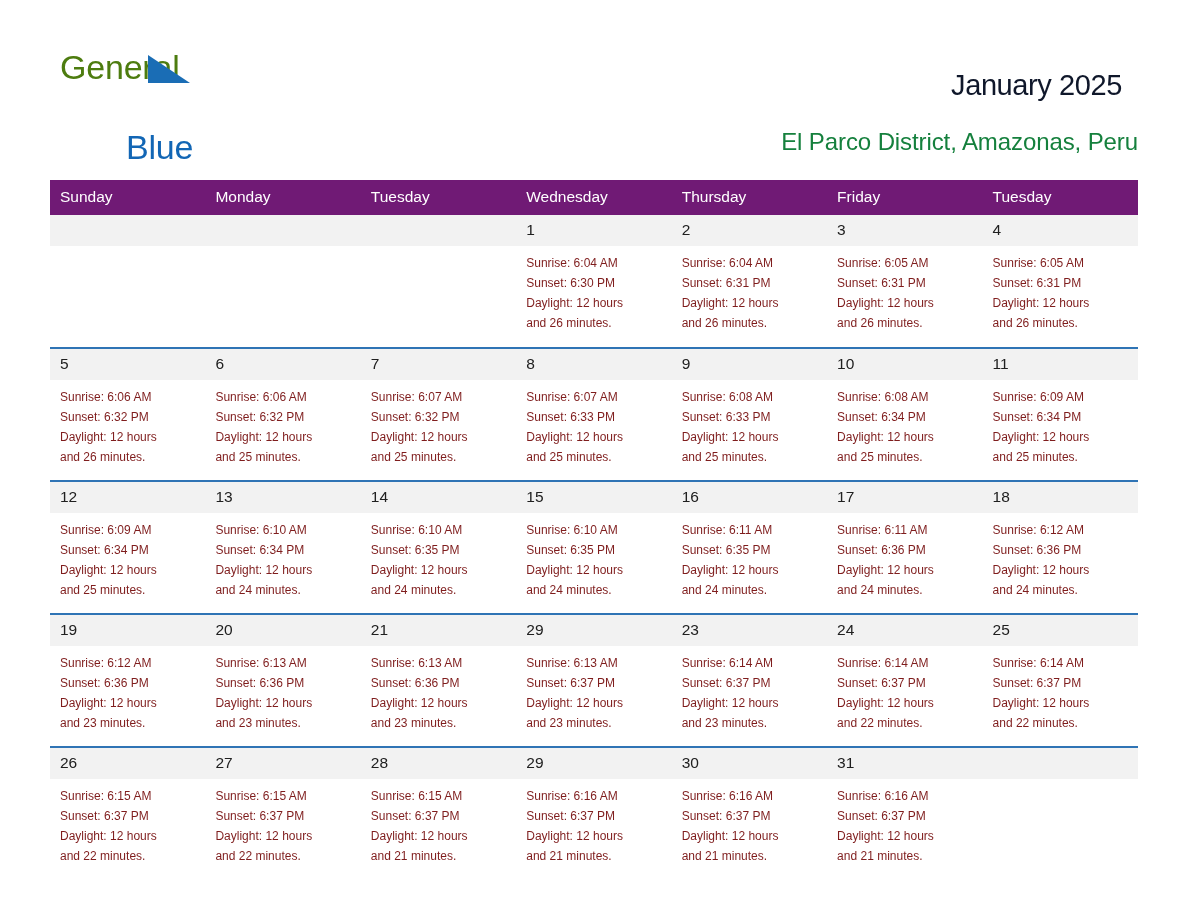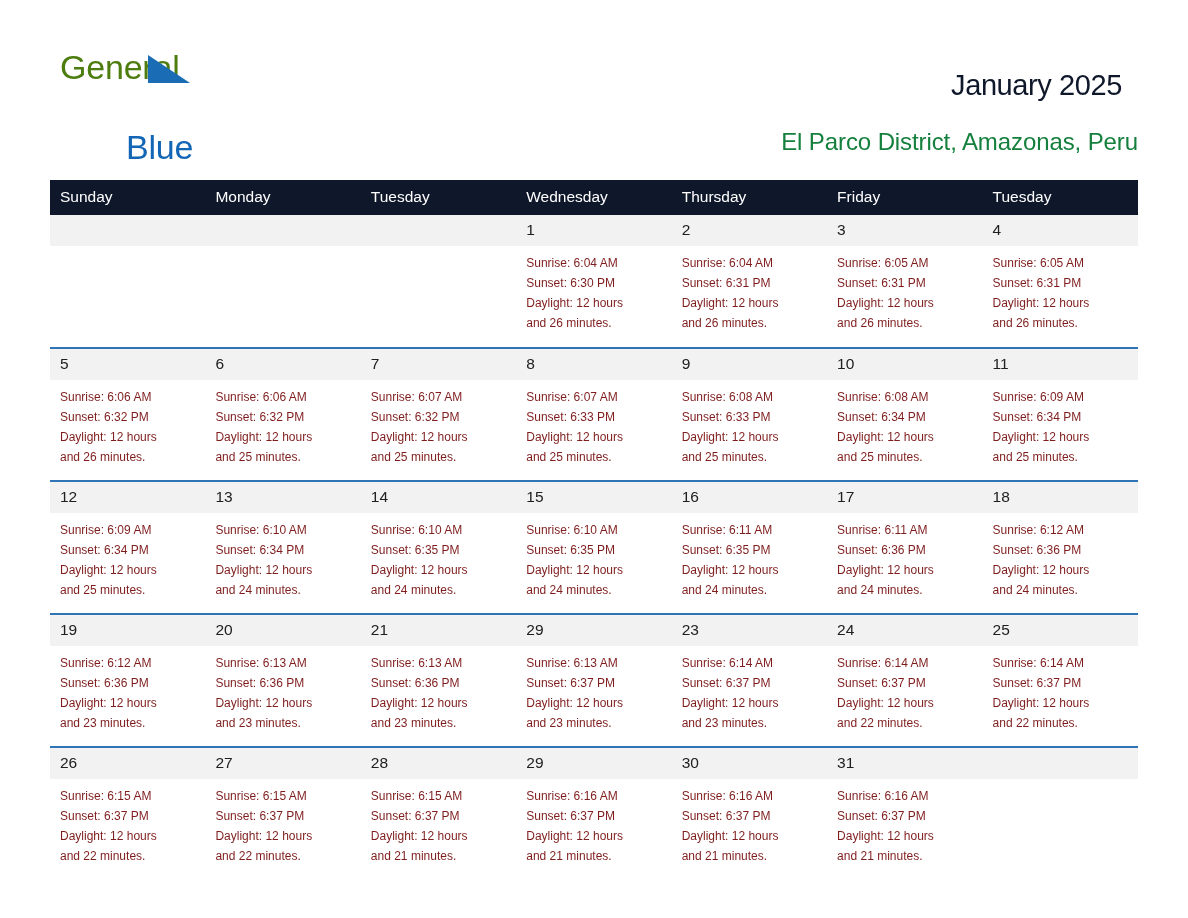--- a/index.html
+++ b/index.html
@@ -85,21 +85,21 @@
   }
 
   
   .calendar {
     margin-top: 22px;
     width: 1088px;
     border-collapse: collapse;
     table-layout: fixed;
   }
   .calendar thead th {
-    background: #0f172a;
+    background: #701a75;
     color: #ffffff;
     font-weight: normal;
     font-size: 15.5px;
     line-height: 18px;
     text-align: left;
     padding: 8px 0 9px 10px;
     height: 15px;
     box-sizing: content-box;
     margin-left: 48px;
   }

